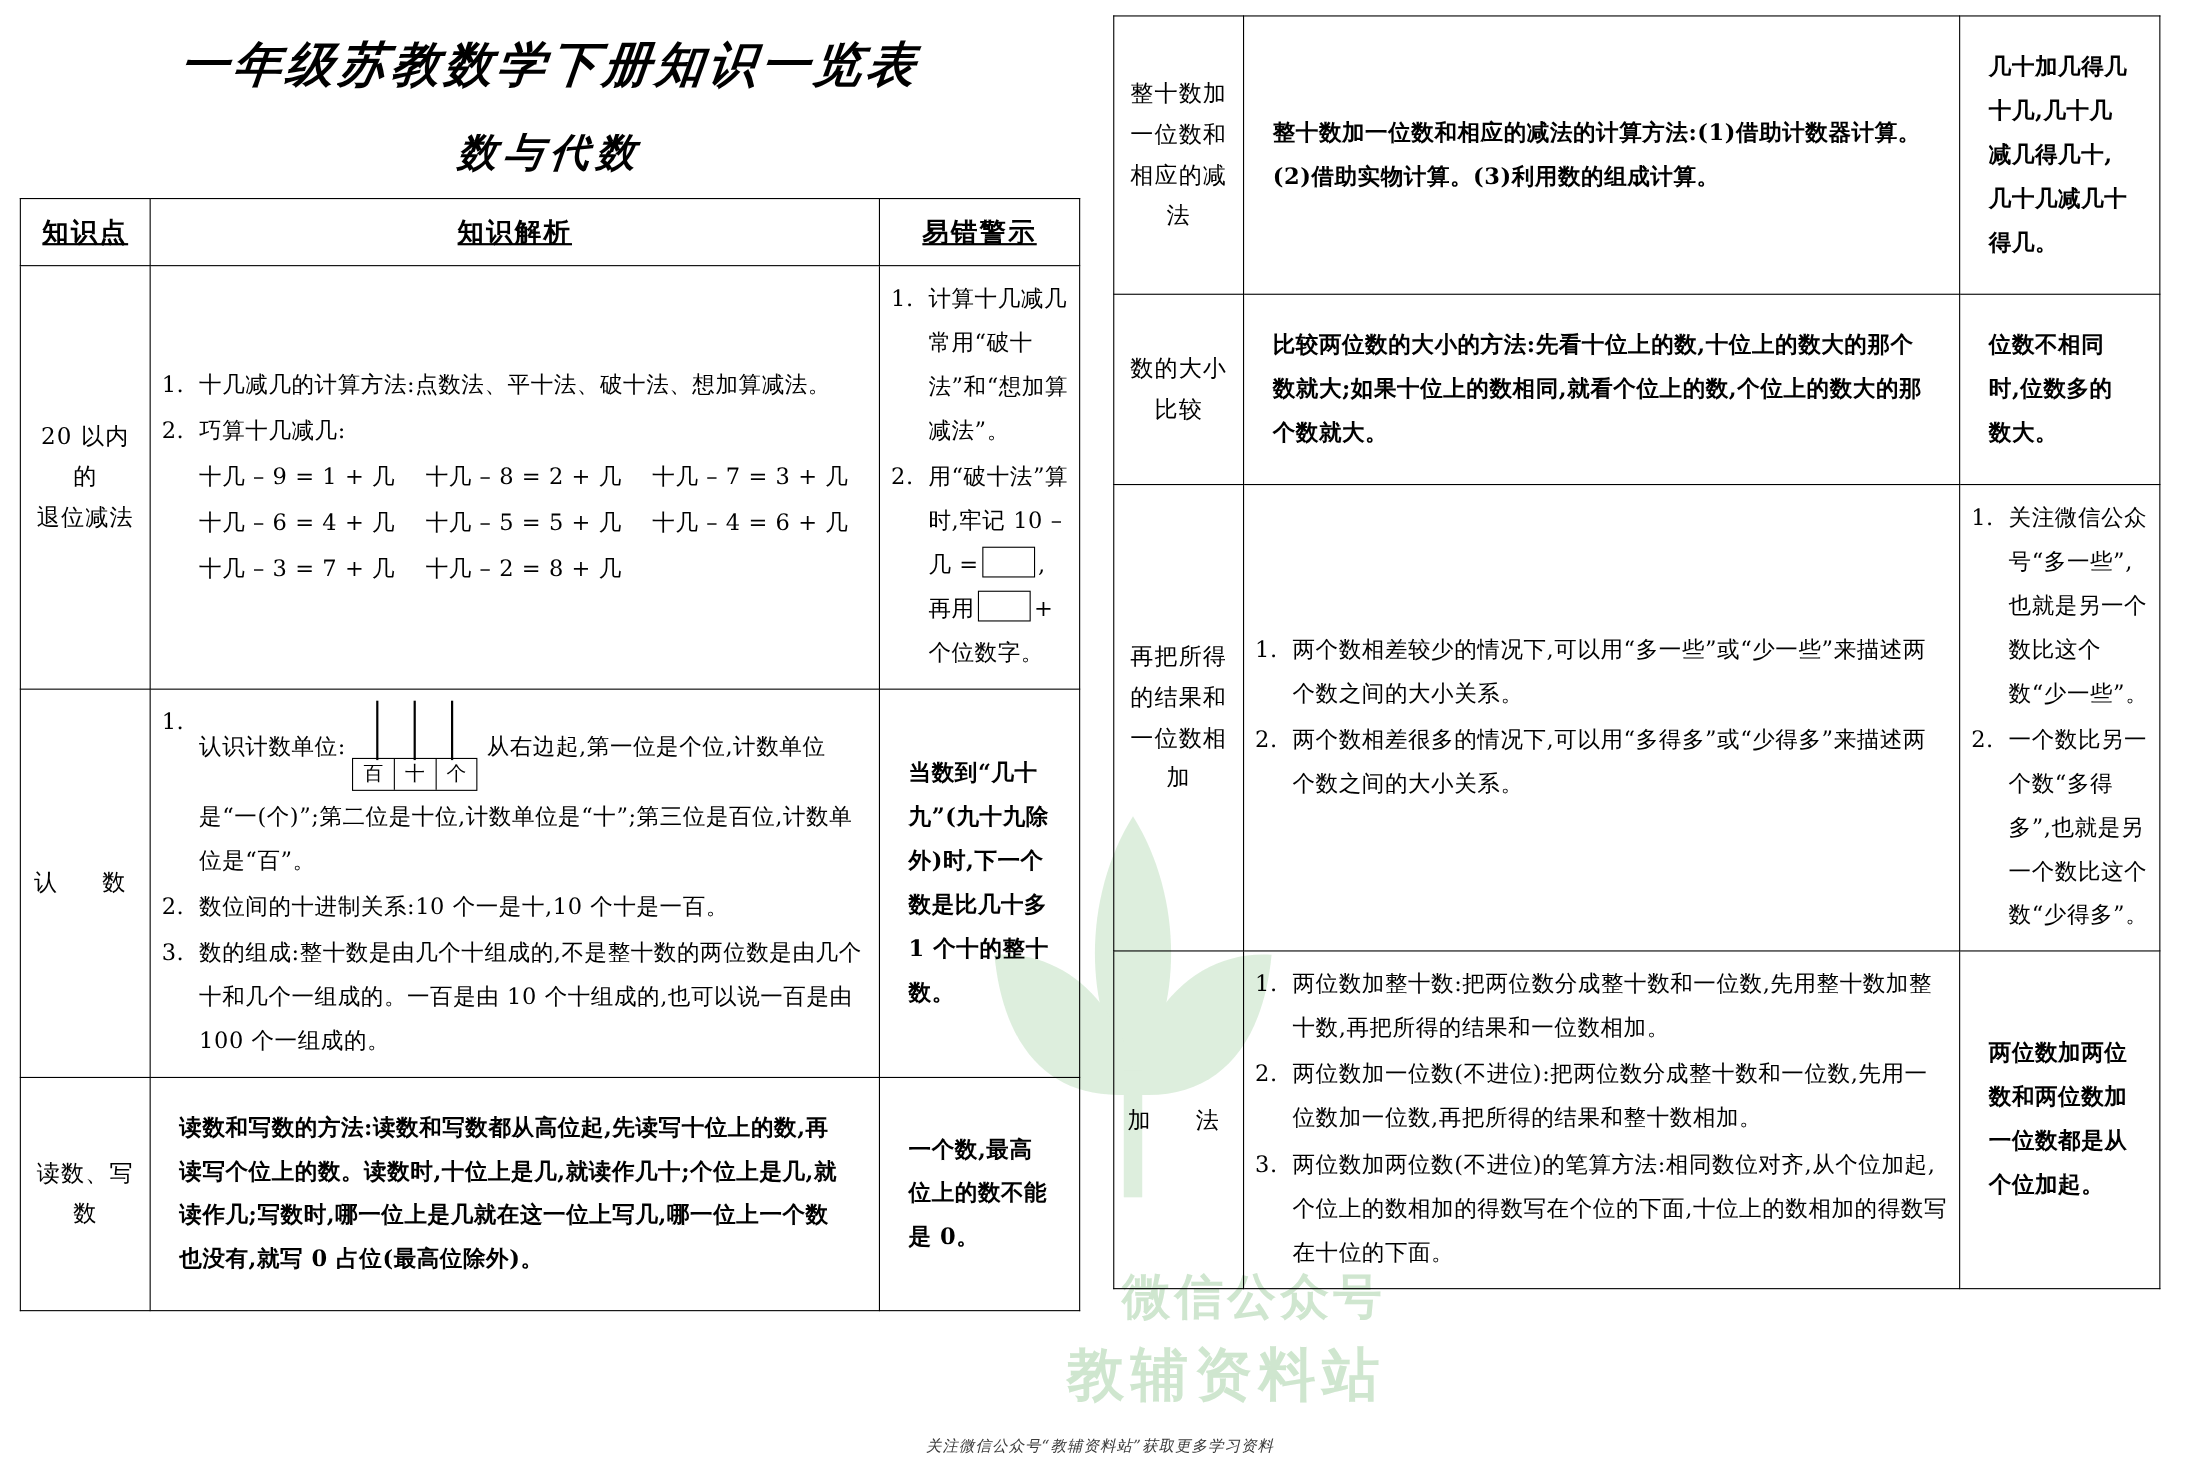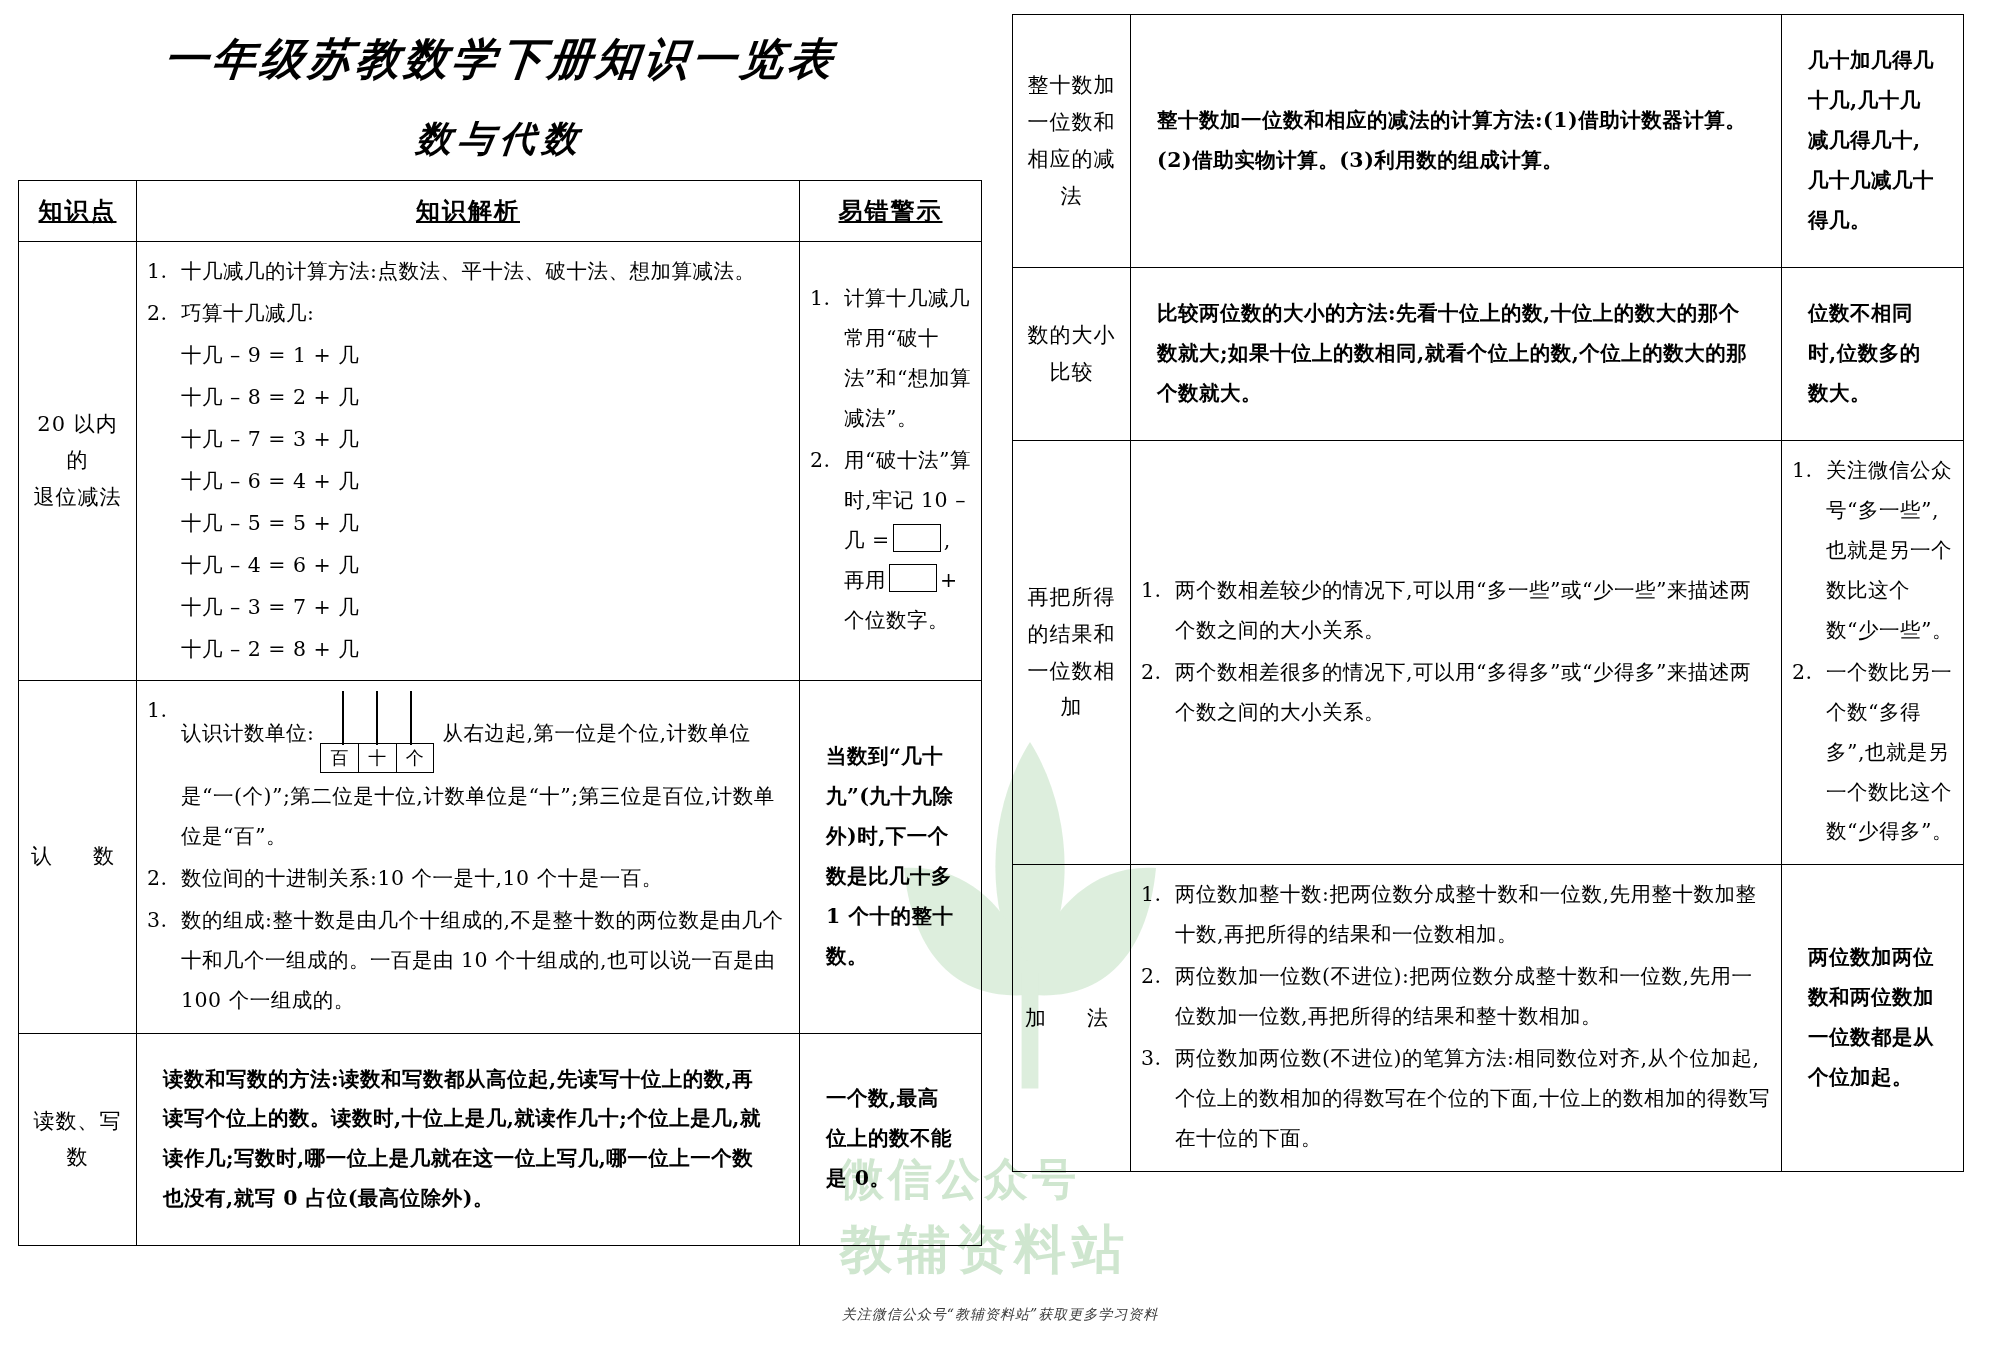--- a/index.html
+++ b/index.html
@@ -33,21 +33,21 @@
     height: 420px;
     z-index: 0;
     pointer-events: none;
     opacity: 0.85;
   }
   .wm-text {
     position: absolute;
     left: 840px;
     top: 1150px;
     width: 420px;
-    text-align: left;
+    text-align: right;
     font-family: "DejaVu Sans", "Liberation Sans", sans-serif;
     font-weight: bold;
     color: #cfe6cf;
     z-index: 0;
     pointer-events: none;
   }
   .wm-line1 { font-size: 44px; letter-spacing: 4px; }
   .wm-line2 { font-size: 52px; letter-spacing: 6px; margin-top: 6px;}
 
   
@@ -142,21 +142,21 @@
   ol.numlist > li > .num {
     position: absolute;
     left: 0;
     top: 0;
   }
   .plain-p { margin: 16px; font-weight: bold; }
 
   
   .formulas {
     display: grid;
-    grid-template-columns: 1fr;
+    grid-template-columns: 1fr 1fr 1fr;
     row-gap: 2px;
     column-gap: 10px;
     padding-left: 34px;
     font-size: 20.5px;
     line-height: 1.95;
   }
 
   
   .counter-wrap {
     display: inline-block;

